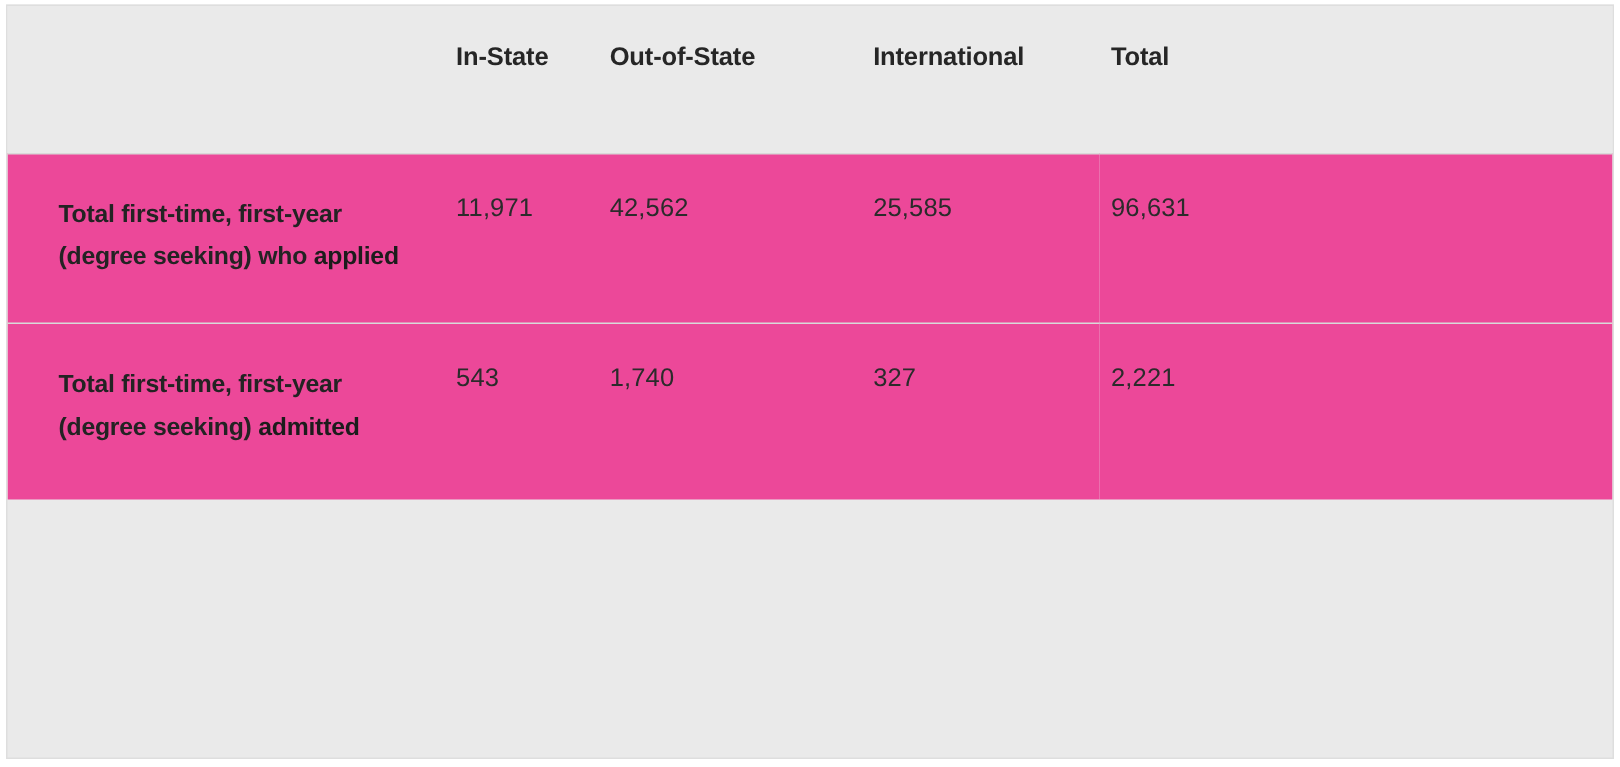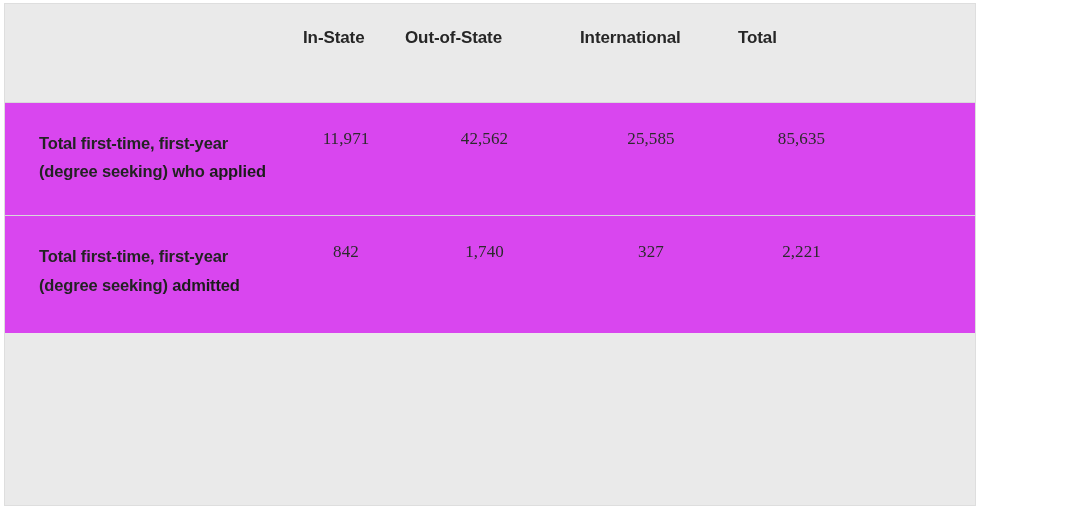--- a/index.html
+++ b/index.html
@@ -12,21 +12,21 @@
     height: 511px;
     overflow: hidden;
     font-family: "Liberation Sans", sans-serif;
     -webkit-font-smoothing: antialiased;
   }
 
   .table-wrap {
     position: absolute;
     left: 4px;
     top: 3px;
-    width: 972px;
+    width: 1072px;
     height: 503px;
     background: #eaeaea;
     border: 1px solid #dedede;
     box-sizing: border-box;
     overflow: hidden;
   }
 
   table.enrollment-table {
     width: 100%;
     border-collapse: collapse;
@@ -58,21 +58,21 @@
     letter-spacing: -0.1px;
     text-align: left;
     vertical-align: top;
   }
   .head-cell.label-head { padding-left: 34px; }
   .head-cell.num-head { padding-left: 8px; }
 
   tbody td {
     border: 0;
     border-top: 1px solid #d9d9d9;
-    background: #d946ef;
+    background: #ec4899;
     padding: 0;
     vertical-align: top;
   }
 
   .row-label {
     padding: 26px 18px 30px 34px;
     font-size: 16.5px;
     font-weight: 700;
     color: #232323;
     line-height: 1.72;
@@ -81,24 +81,23 @@
   .row-label .emph {
     font-weight: 800;
     color: #1c1c1c;
   }
 
   .num-cell {
     padding: 26px 8px 30px 8px;
     font-size: 17px;
     font-weight: 400;
     color: #2b2b2b;
-    text-align: center;
+    text-align: left;
     letter-spacing: 0.1px;
     white-space: nowrap;
-    font-family: Liberation Serif, serif;
   }
 
   .pad-cell { padding: 0; }
 
   tbody tr:last-child .row-label,
   tbody tr:last-child .num-cell {
     padding-bottom: 34px;
   }
 </style>
 </head>
@@ -125,28 +124,28 @@
         <th class="head-cell"></th>
       </tr>
     </thead>
 
     <tbody>
       <tr>
         <td class="row-label"><span>Total first-time, first-year (degree seeking) who </span><span class="emph">applied</span></td>
         <td class="num-cell">11,971</td>
         <td class="num-cell">42,562</td>
         <td class="num-cell">25,585</td>
-        <td class="num-cell">85,635</td>
+        <td class="num-cell">96,631</td>
         <td class="pad-cell"></td>
       </tr>
 
 
       <tr>
         <td class="row-label"><span>Total first-time, first-year (degree seeking) </span><span class="emph">admitted</span></td>
-        <td class="num-cell">842</td>
+        <td class="num-cell">543</td>
         <td class="num-cell">1,740</td>
         <td class="num-cell">327</td>
         <td class="num-cell">2,221</td>
         <td class="pad-cell"></td>
       </tr>
     </tbody>
   </table>
 </div>
 
 </body></html>

